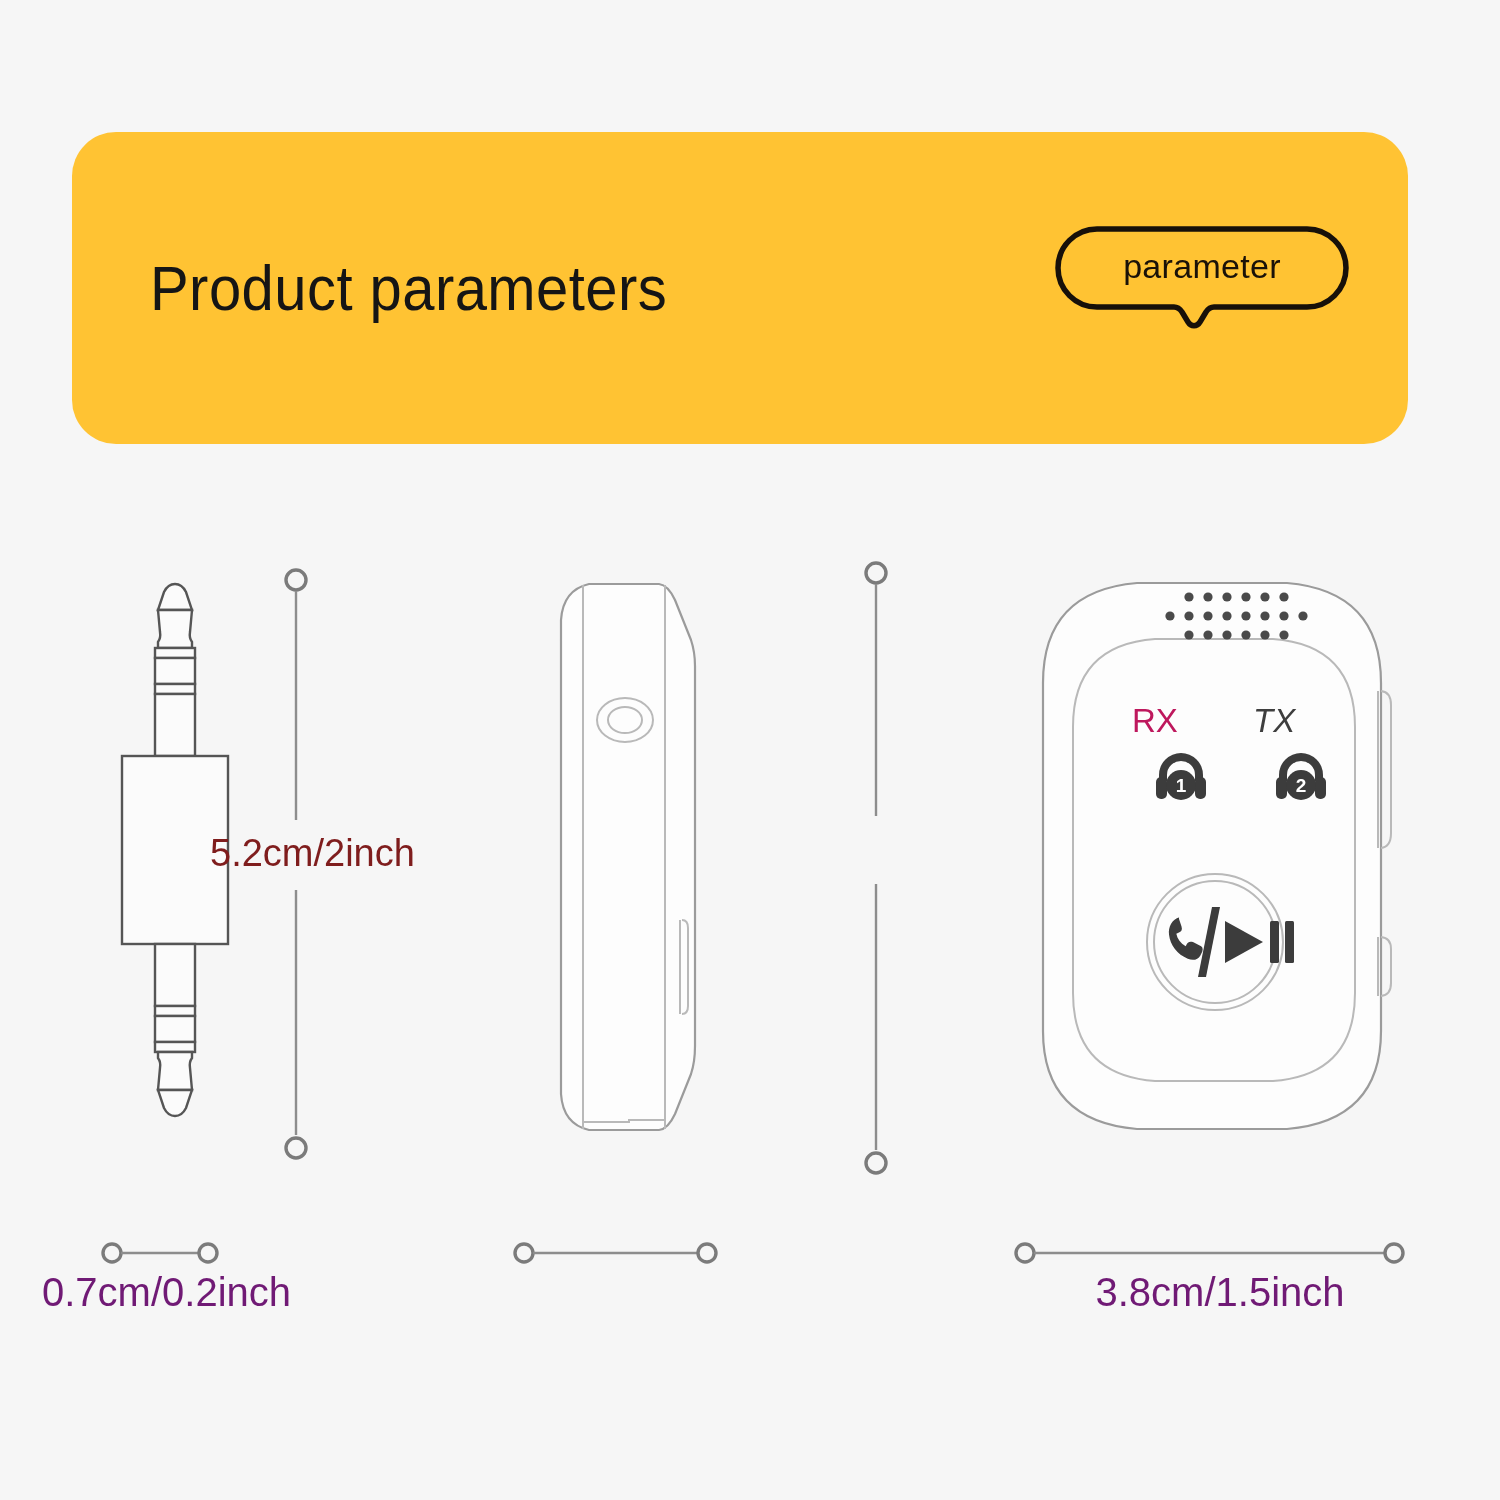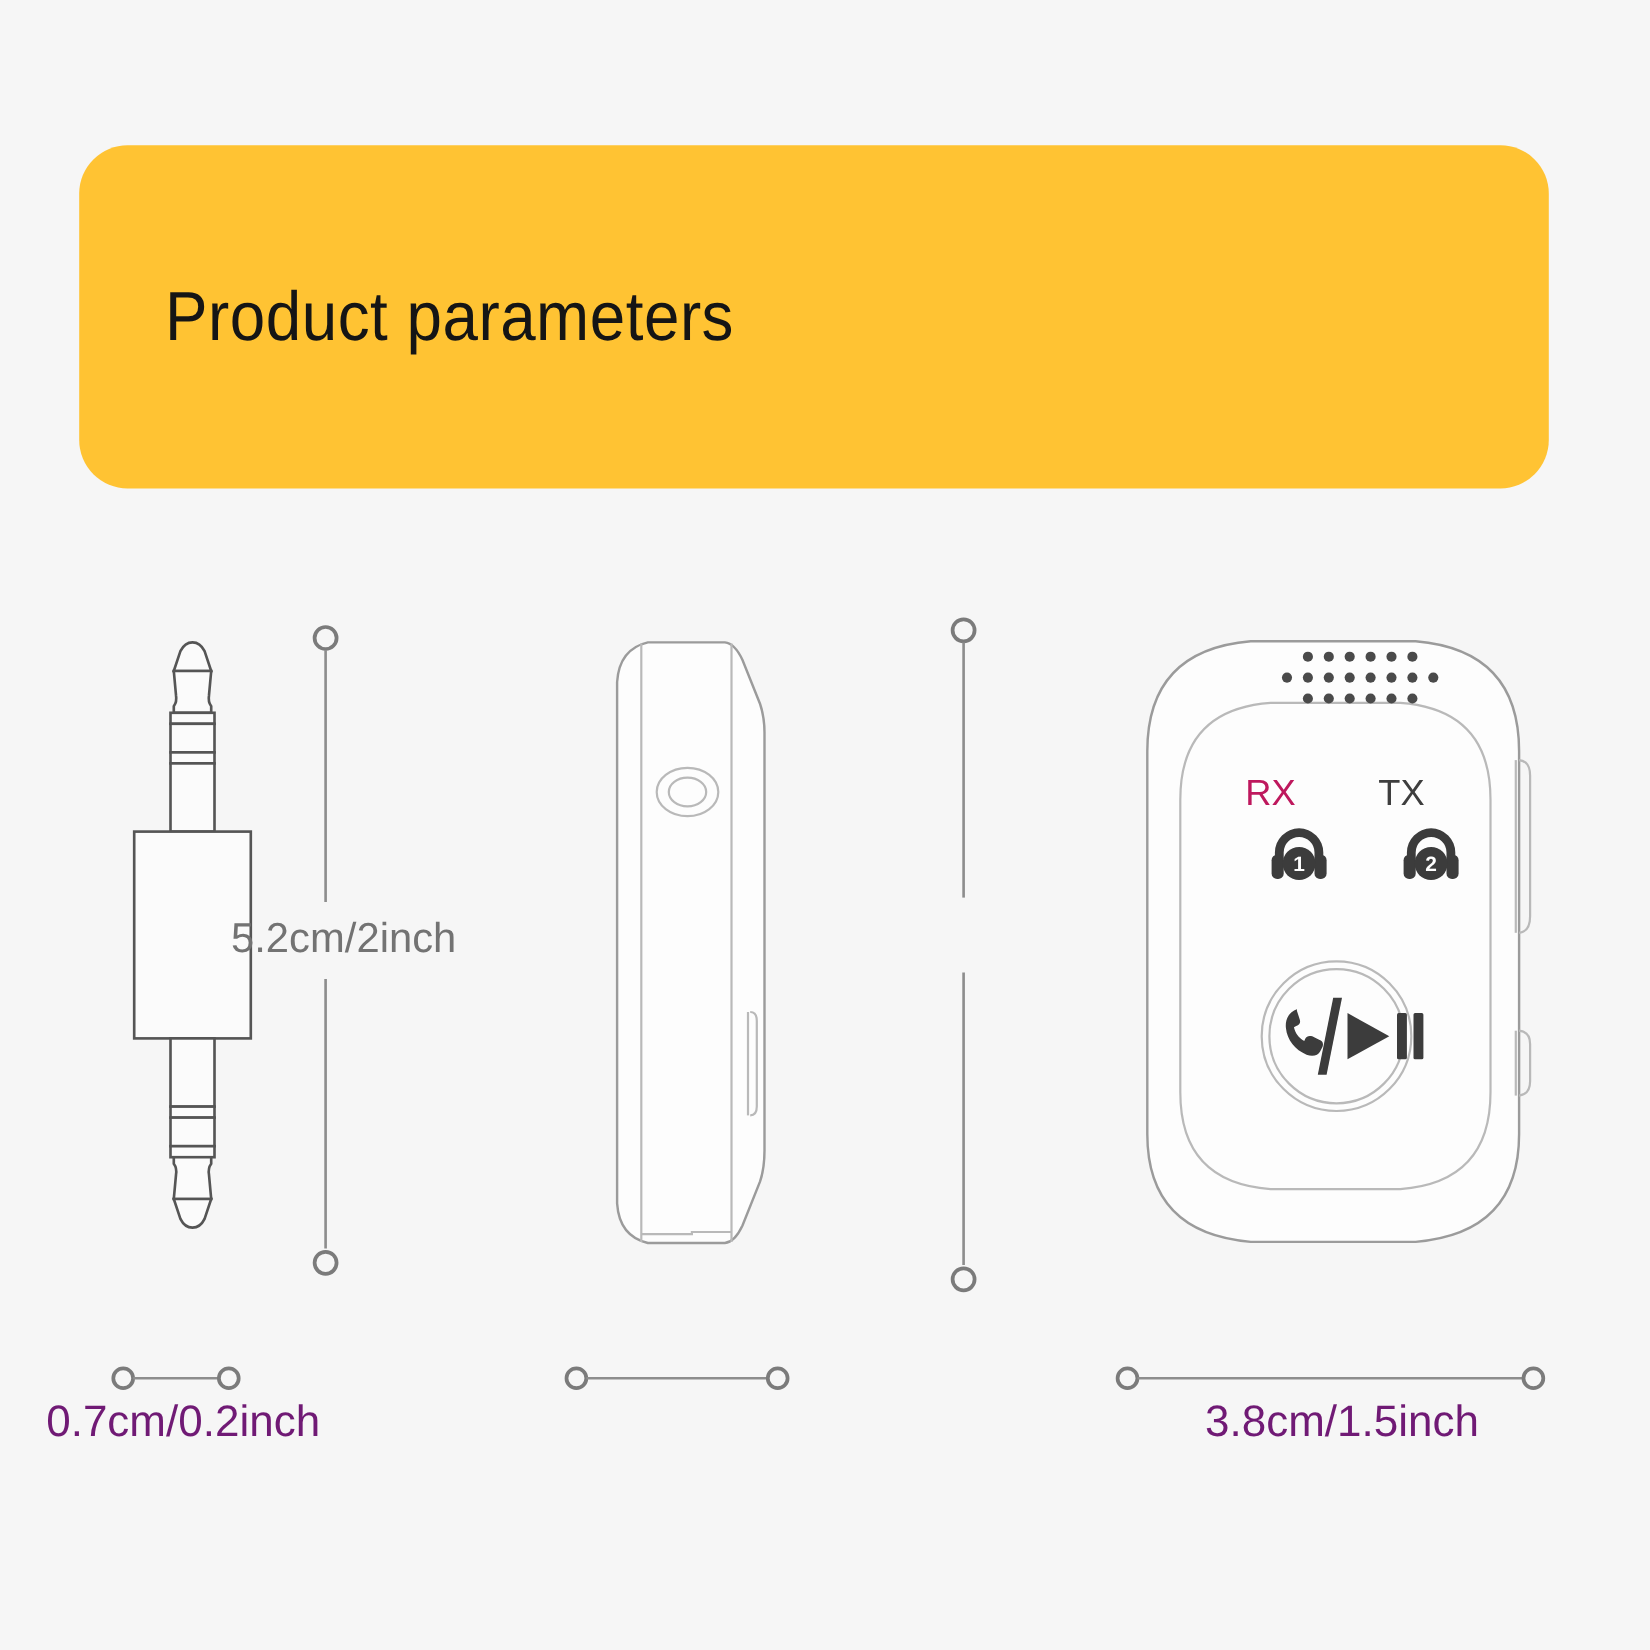--- a/index.html
+++ b/index.html
@@ -68,21 +68,21 @@
   .figures > * { pointer-events: auto; }
 
   .fig {
     position: absolute;
   }
 
   
   .vdim-label {
     position: absolute;
     font-size: 38px;
-    color: #737373;
+    color: #7f1d1d;
     white-space: nowrap;
     font-family: "Liberation Sans Narrow", "Liberation Sans", sans-serif;
   }
   .hdim-label {
     position: absolute;
     font-size: 40px;
     color: #701a75;
     white-space: nowrap;
     text-align: center;
     font-family: "Liberation Sans Narrow", "Liberation Sans", sans-serif;
@@ -97,20 +97,30 @@
   .dim-marker { fill: none; stroke: #7b7b7b; stroke-width: 3.4; }
   .glyph-dark { fill: #4a4a4a; }
   .glyph-darker { fill: #3c3c3c; }
 </style>
 </head>
 <body>
 
 <div class="banner">
   <div class="banner-title">Product parameters</div>
 
+  <div class="badge-wrap">
+    <svg viewBox="0 0 300 130" class="line-art">
+      <path d="M 45 6 L 255 6 A 39 39 0 0 1 255 84 L 175 84
+               L 162 84 C 158 84 156 86 154 89
+               L 148 99 C 145 104 139 104 136 99
+               L 130 89 C 128 86 126 84 122 84
+               L 45 84 A 39 39 0 0 1 45 6 Z" fill="none" stroke="#171009" stroke-width="5.5" stroke-linejoin="round"></path>
+    </svg>
+    <div class="badge-label">parameter</div>
+  </div>
 </div>
 
 <div class="figures">
 
   <div class="fig" style="left:110px; top:570px;">
     <svg width="130" height="560" viewBox="0 0 130 560" class="line-art">
 
       <path class="stroke-jack" d="M 48 40 L 54 22 Q 58 14 65 14 Q 72 14 76 22 L 82 40 Z"></path>
 
       <path class="stroke-jack" d="M 48 40 L 82 40 L 80 62 Q 79 68 82 72 L 82 78 L 48 78 L 48 72 Q 51 68 50 62 Z"></path>
@@ -289,21 +299,21 @@
 
         <path class="glyph-darker" d="M 200 356 L 238 377 L 200 398 Z"></path>
 
         <rect class="glyph-darker" x="245" y="356" width="9" height="42" rx="1.5"></rect>
         <rect class="glyph-darker" x="260" y="356" width="9" height="42" rx="1.5"></rect>
       </g>
     </svg>
   </div>
 
   <div class="vdim-label" style="left:1132px; top:702px; font-size:33px; color:#be185d;">RX</div>
-  <div class="vdim-label" style="left:1253px; top:702px; font-size:33px; color:#3e3e3e;">TX</div>
+  <div class="vdim-label" style="left:1253px; top:702px; font-size:33px; color:#3e3e3e;font-style:italic;">TX</div>
 
   <div class="fig" style="left:1013px; top:1238px;">
     <svg width="400" height="30" viewBox="0 0 400 30" class="line-art">
       <circle class="dim-marker" cx="12" cy="15" r="9"></circle>
       <line class="dim-line" x1="21" y1="15" x2="372" y2="15"></line>
       <circle class="dim-marker" cx="381" cy="15" r="9"></circle>
     </svg>
   </div>
   <div class="hdim-label" style="left:1085px; top:1270px; width:270px;">3.8cm/1.5inch</div>
 

